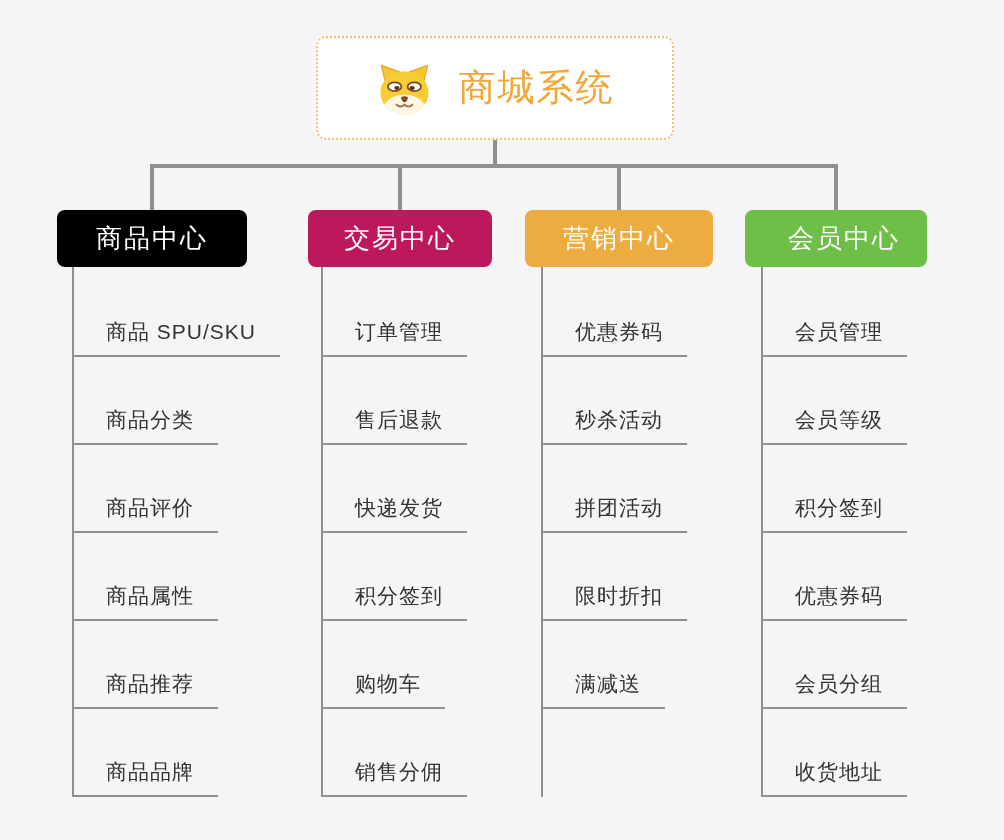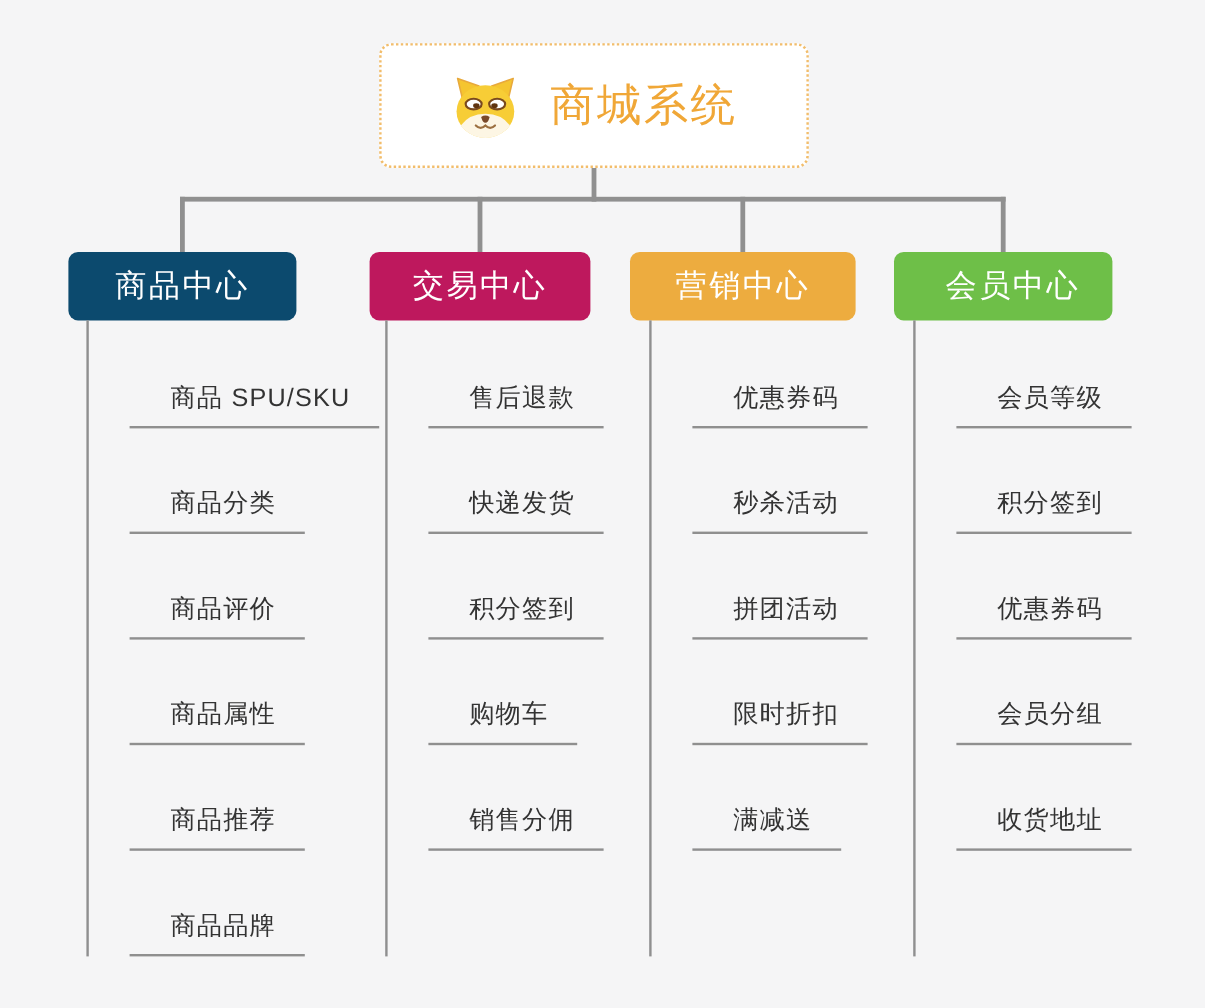--- a/index.html
+++ b/index.html
@@ -69,21 +69,21 @@
   .branch-2 { left: 525px; width: 188px; }
   .branch-3 { left: 745px; width: 182px; }
 
   
   .trunk { position: absolute; top: 267px; width: 2px; height: 530px; background: #8f8f8f; }
   .trunk-0 { left: 72px; }
   .trunk-1 { left: 321px; }
   .trunk-2 { left: 541px; }
   .trunk-3 { left: 761px; }
 
-  .children { position: absolute; top: 267px; margin-left: 36px; }
+  .children { position: absolute; top: 267px; }
   .children-0 { left: 72px; }
   .children-1 { left: 321px; }
   .children-2 { left: 541px; }
   .children-3 { left: 761px; }
 
   .child {
     width: max-content;
     margin-top: 50px;
     padding: 0 24px 10px 34px;
     border-bottom: 2px solid #8f8f8f;
@@ -116,56 +116,58 @@
     <div class="root-title">商城系统</div>
   </div>
 
   <div class="line root-stub"></div>
   <div class="line h-connector"></div>
   <div class="line stub stub-0"></div>
   <div class="line stub stub-1"></div>
   <div class="line stub stub-2"></div>
   <div class="line stub stub-3"></div>
 
-  <div class="branch branch-0" style="background: #0c4a6e;">商品中心</div>
+  <div class="branch branch-0" style="background: #000000;">商品中心</div>
   <div class="branch branch-1" style="background: #be185d;">交易中心</div>
   <div class="branch branch-2" style="background: rgb(237, 172, 63); text-align: right;">营销中心</div>
   <div class="branch branch-3" style="background: rgb(110, 191, 72); padding-left: 16px;">会员中心</div>
 
   <div class="trunk trunk-0"></div>
   <div class="trunk trunk-1"></div>
   <div class="trunk trunk-2"></div>
   <div class="trunk trunk-3"></div>
 
   <div class="children children-0">
     <div class="child">商品 SPU/SKU</div>
     <div class="child">商品分类</div>
     <div class="child">商品评价</div>
     <div class="child">商品属性</div>
     <div class="child">商品推荐</div>
     <div class="child">商品品牌</div>
   </div>
 
   <div class="children children-1">
+    <div class="child">订单管理</div>
     <div class="child">售后退款</div>
     <div class="child">快递发货</div>
     <div class="child">积分签到</div>
     <div class="child">购物车</div>
     <div class="child">销售分佣</div>
   </div>
 
   <div class="children children-2">
     <div class="child">优惠券码</div>
     <div class="child">秒杀活动</div>
     <div class="child">拼团活动</div>
     <div class="child">限时折扣</div>
     <div class="child">满减送</div>
   </div>
 
   <div class="children children-3">
+    <div class="child">会员管理</div>
     <div class="child">会员等级</div>
     <div class="child">积分签到</div>
     <div class="child">优惠券码</div>
     <div class="child">会员分组</div>
     <div class="child">收货地址</div>
   </div>
 
 </div>
 
 </body></html>

